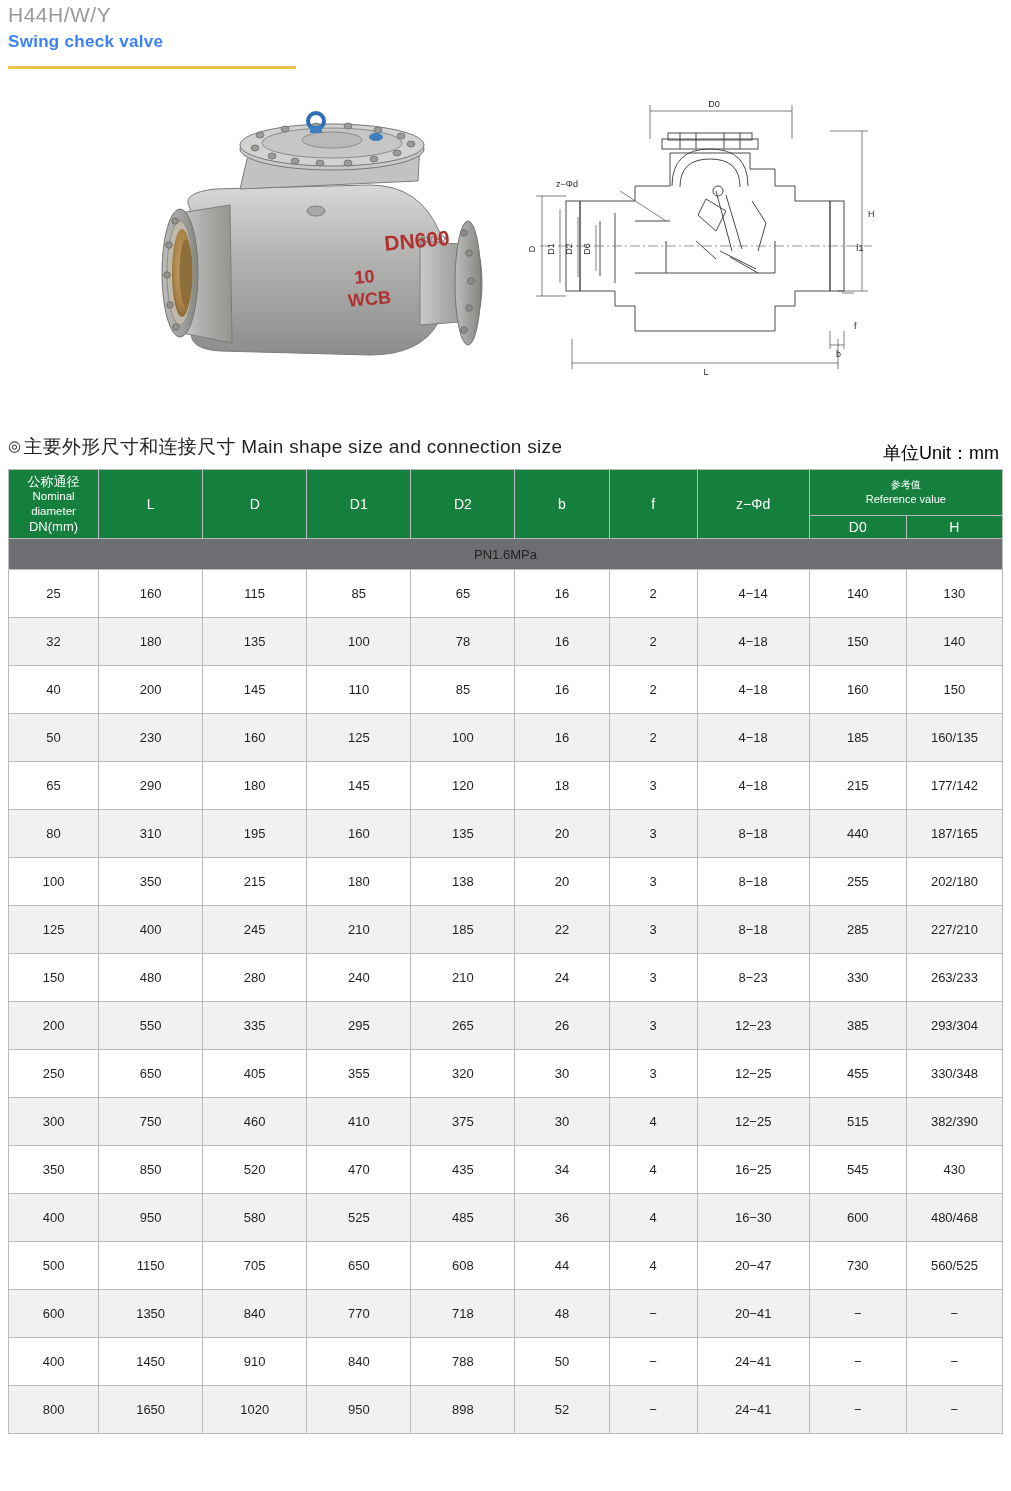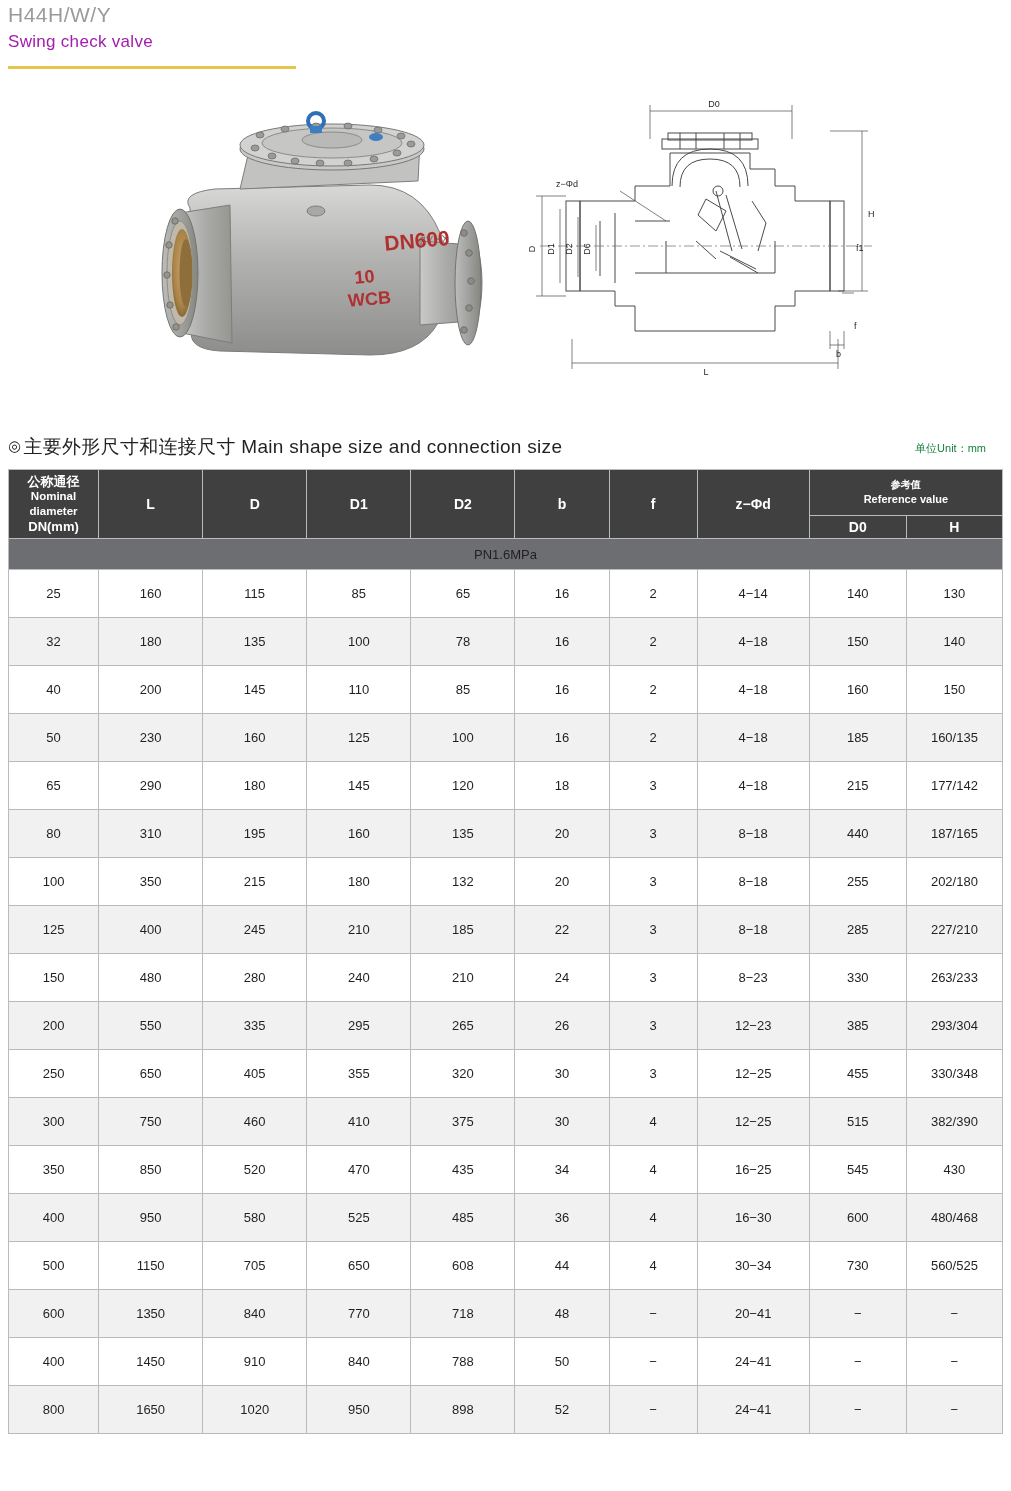--- a/index.html
+++ b/index.html
@@ -36,24 +36,25 @@
   .title-cn {
     font-size: 31px;
     font-weight: 700;
     color: #231f20;
     line-height: 40px;
     letter-spacing: 1px;
     margin-top: 4px;
   }
   .title-en {
     font-size: 17px;
-    color: #a21caf;
+    color: #3b82f6;
     line-height: 24px;
     letter-spacing: 0.3px;
     margin-top: 2px;
+    font-weight: bold;
   }
   .rule {
     margin-top: 12px;
     width: 288px;
     height: 3px;
     background: #e8c44a;
   }
 
   
   .figures {
@@ -89,45 +90,45 @@
     letter-spacing: 0.3px;
     line-height: 30px;
   }
   .section-title .bullet {
     font-size: 15px;
     vertical-align: 2px;
     margin-right: 2px;
   }
   .unit-note {
     position: absolute;
-    right: 25px;
+    right: 12px;
     top: 10px;
-    font-size: 11px;
-    color: #15803d;
+    font-size: 18px;
+    color: #000000;
   }
 
   
   table.dims {
     border-collapse: collapse;
     width: 995px;
     margin-left: 8px;
     margin-top: 4px;
     table-layout: fixed;
   }
   table.dims th, table.dims td {
     border: 1px solid #b9bbbd;
     text-align: center;
     vertical-align: middle;
     font-size: 13px;
     color: #231f20;
   }
   table.dims thead th {
-    background: #404040;
+    background: #15803d;
     color: #ffffff;
-    font-weight: 700;
+    font-weight: 400;
     font-size: 14px;
   }
   .th-dn {
     line-height: 15px;
     font-size: 12.5px;
     padding: 4px 2px;
   }
   .th-dn .cn { font-size: 13px; }
   .th-dn .en { font-size: 11.5px; }
   .th-ref {
@@ -477,21 +478,21 @@
           <td>3</td>
           <td>8−18</td>
           <td>440</td>
           <td>187/165</td>
         </tr>
         <tr>
           <td>100</td>
           <td>350</td>
           <td>215</td>
           <td>180</td>
-          <td>132</td>
+          <td>138</td>
           <td>20</td>
           <td>3</td>
           <td>8−18</td>
           <td>255</td>
           <td>202/180</td>
         </tr>
         <tr class="alt">
           <td>125</td>
           <td>400</td>
           <td>245</td>
@@ -576,21 +577,21 @@
           <td>480/468</td>
         </tr>
         <tr>
           <td>500</td>
           <td>1150</td>
           <td>705</td>
           <td>650</td>
           <td>608</td>
           <td>44</td>
           <td>4</td>
-          <td>30−34</td>
+          <td>20−47</td>
           <td>730</td>
           <td>560/525</td>
         </tr>
         <tr class="alt">
           <td>600</td>
           <td>1350</td>
           <td>840</td>
           <td>770</td>
           <td>718</td>
           <td>48</td>

